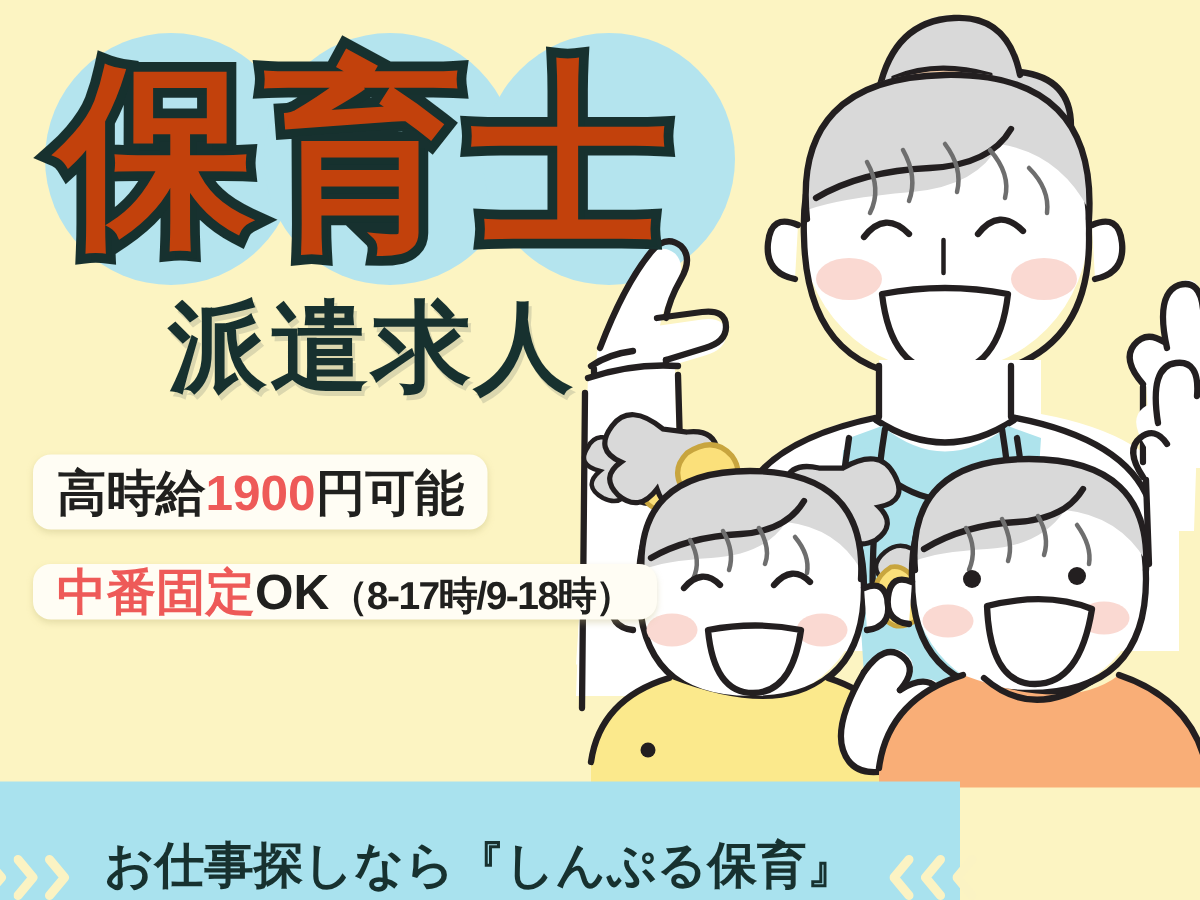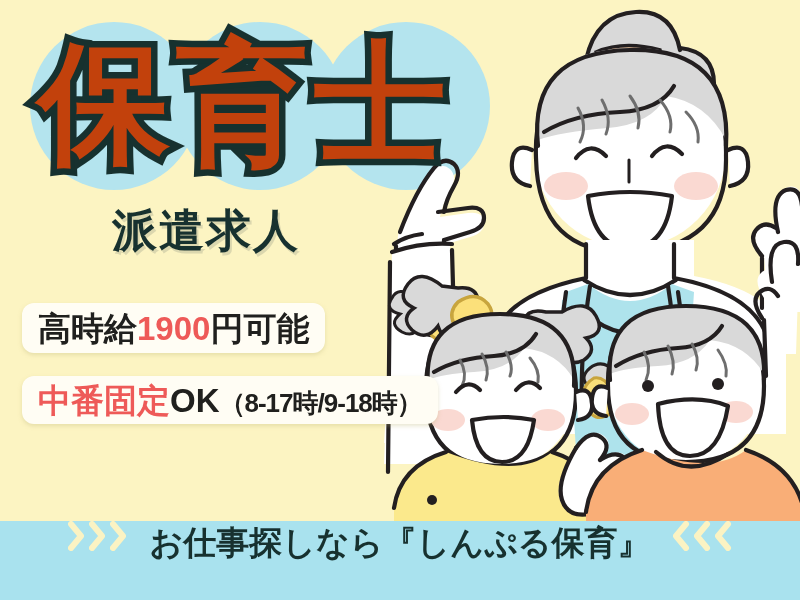--- a/index.html
+++ b/index.html
@@ -50,21 +50,21 @@
     color: #c2410c;
     -webkit-text-stroke: 13px #17312F;
     paint-order: stroke fill;
     white-space: nowrap;
     text-shadow: 4px 5px 0 rgba(23,49,47,0.28);
   }
   .sub-headline {
     position: absolute;
     left: 112px;
     top: 196px;
-    font-size: 45px;
+    font-size: 66px;
     line-height: 70px;
     font-weight: bold;
     letter-spacing: 2px;
     color: #17312F;
     white-space: nowrap;
     text-shadow: 2px 3px 0 rgba(180,180,150,0.45);
   }
 
   
   .illustration {
@@ -91,32 +91,32 @@
     font-size: 33px;
     font-weight: bold;
     color: #20201E;
     letter-spacing: 0px;
     line-height: 1;
   }
   .pill-text .hl { color: #EE5A58; }
   .pill-text .small { font-size: 26px; letter-spacing: -1px; }
 
   .pill1 { left: 22px; top: 303px; height: 50px; }
-  .pill2 { left: 22px; top: 376px; height: 48px; }
+  .pill2 { left: 22px; top: 376px; height: 37px; }
   .pill3 { left: 22px; top: 448px; height: 50px; }
 
   
   .banner {
     position: absolute;
     left: 0; bottom: 0;
-    width: 800px;
+    width: 640px;
     height: 79px;
     background: #A9E2EE;
     display: flex;
-    align-items: flex-start;
+    align-items: flex-end;
     justify-content: center;
     gap: 22px;
   }
   .chev-group { display: flex; gap: 4px; }
   .chev {
     width: 17px; height: 30px;
   }
   .banner-text {
     font-size: 33px;
     font-weight: bold;

